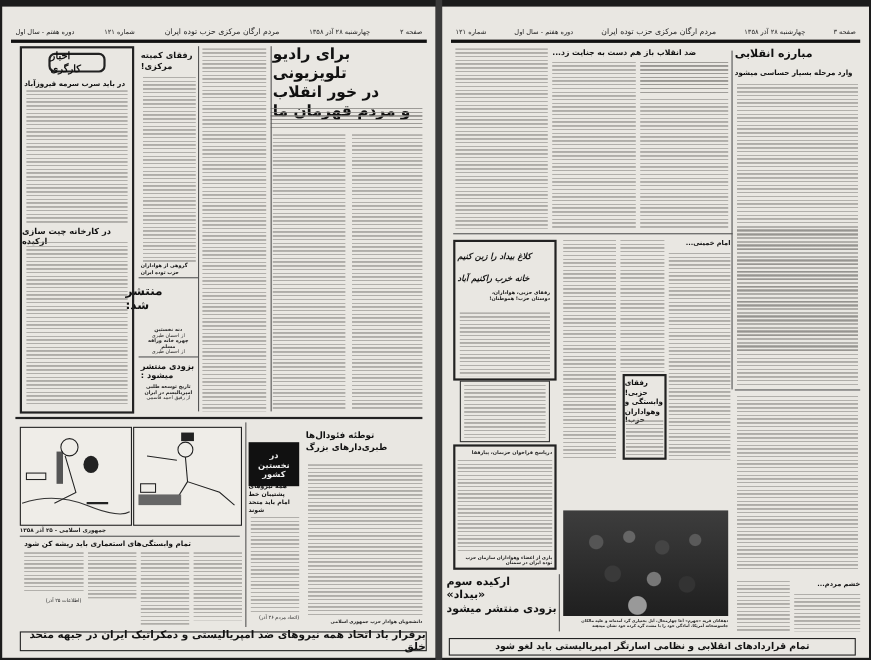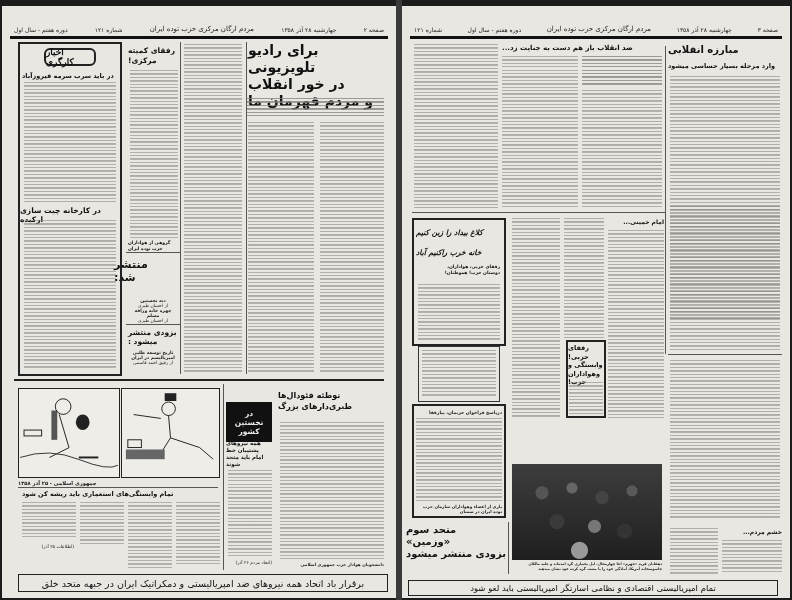--- a/index.html
+++ b/index.html
@@ -15,21 +15,21 @@
   .masthead .logo { font-family: "DejaVu Serif", serif; font-size: 7px; }
   .rule { position: absolute; left: 8px; right: 8px; height: 3px; background: #111; }
   .lines { position: absolute; overflow: hidden;
     background: repeating-linear-gradient(to bottom, #7d7b77 0px, #8a8884 1.3px, transparent 1.3px, transparent 3.4px); opacity: .55; }
 
   .head { position: absolute; direction: rtl; text-align: left; color: #111; font-weight: bold; font-family: "DejaVu Sans", sans-serif; }
   .vrule { position: absolute; width: 1px; background: #555; }
   .hrule { position: absolute; height: 1px; background: #555; }
   .box { position: absolute; border: 2px solid #222; }
   .box.thin { border: 1px solid #333; }
-  .banner { position: absolute; border: 1.5px solid #222; display: flex; align-items: center; justify-content: center; direction: rtl; font-weight: normal; font-size: 9.5px; color: #111; }
+  .banner { position: absolute; border: 1.5px solid #222; display: flex; align-items: center; justify-content: center; direction: rtl; font-weight: bold; font-size: 9.5px; color: #111; }
   .black-box { position: absolute; background: #111; color: #eee; display: flex; flex-direction: column; align-items: center; justify-content: center; font-weight: bold; direction: rtl; text-align: center; }
   .photo { position: absolute; background:
       radial-gradient(circle at 20% 30%, #555 0 6px, transparent 7px),
       radial-gradient(circle at 40% 25%, #666 0 5px, transparent 6px),
       radial-gradient(circle at 60% 35%, #444 0 6px, transparent 7px),
       radial-gradient(circle at 80% 28%, #5a5a5a 0 5px, transparent 6px),
       radial-gradient(circle at 30% 60%, #3a3a3a 0 7px, transparent 8px),
       radial-gradient(circle at 55% 65%, #777 0 6px, transparent 7px),
       radial-gradient(circle at 75% 70%, #333 0 7px, transparent 8px),
       radial-gradient(circle at 45% 90%, #999 0 8px, transparent 9px),
@@ -202,26 +202,26 @@
     <div class="head" style="left:206px; top:212px; width:56px; font-size:6px; text-align:right;">امام خمینی...</div>
     <div class="lines" style="left:206px; top:224px; width:56px; height:188px;"></div>
 
     <div class="lines" style="left:268px; top:200px; width:110px; height:144px;"></div>
     <div class="hrule" style="left:266px; top:348px; width:114px;"></div>
 
     <div class="photo" style="left:110px; top:458px; width:150px; height:96px;"></div>
     <div class="caption" style="left:110px; top:556px; width:150px; font-size:3.6px; line-height:4.8px; font-weight:bold; overflow:hidden; height:10px;">دهقانان قریه «جهرم» آغا چهارمحال، آبل بختیاری گرد آمده‌اند و علیه مالکان جاسوسخانه آمریکا، آمادگی خود را با مشت گره کرده خود نشان میدهند</div>
 
     <div class="head" style="left:4px; top:518px; width:104px; font-size:10px; line-height:12px;">
-      <div>متحد سوم</div>
-      <div>«وزمین»</div>
+      <div>ارکیده سوم</div>
+      <div>«بیداد»</div>
       <div>بزودی منتشر میشود</div>
     </div>
     <div class="vrule" style="left:106px; top:516px; height:52px;"></div>
 
     <div class="head" style="left:320px; top:522px; width:60px; font-size:6px; text-align:right;">خشم مردم...</div>
     <div class="lines" style="left:320px; top:534px; width:60px; height:34px;"></div>
     <div class="lines" style="left:268px; top:522px; width:48px; height:46px;"></div>
     <div class="lines" style="left:268px; top:354px; width:110px; height:160px;"></div>
 
-    <div class="banner" style="left:6px; top:574px; width:370px; height:16px; font-size:8.5px;">تمام امپریالیستی اقتصادی و نظامی اسارتگر امپریالیستی باید لغو شود</div>
+    <div class="banner" style="left:6px; top:574px; width:370px; height:16px; font-size:8.5px;">تمام قراردادهای انقلابی و نظامی اسارتگر امپریالیستی باید لغو شود</div>
   </div>
 </div>
 
 </body></html>

